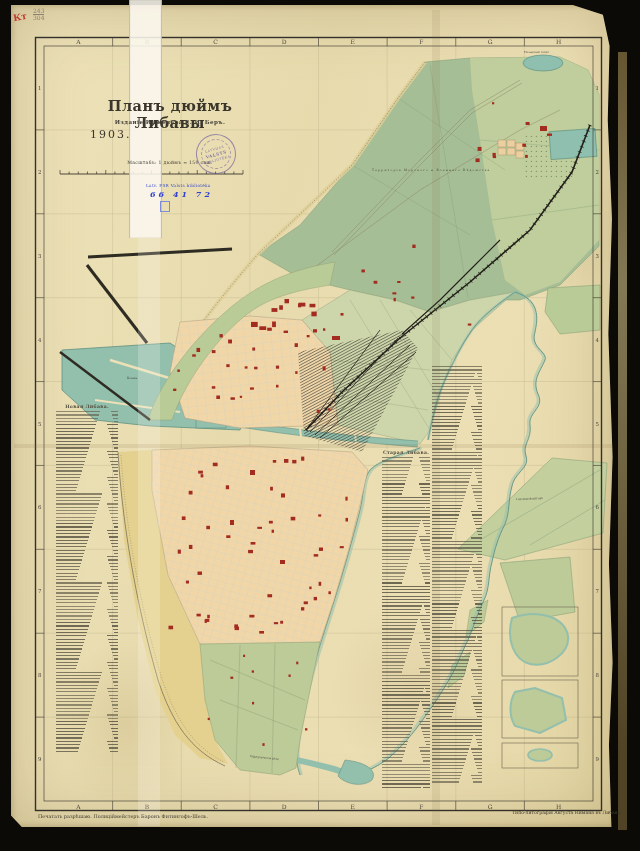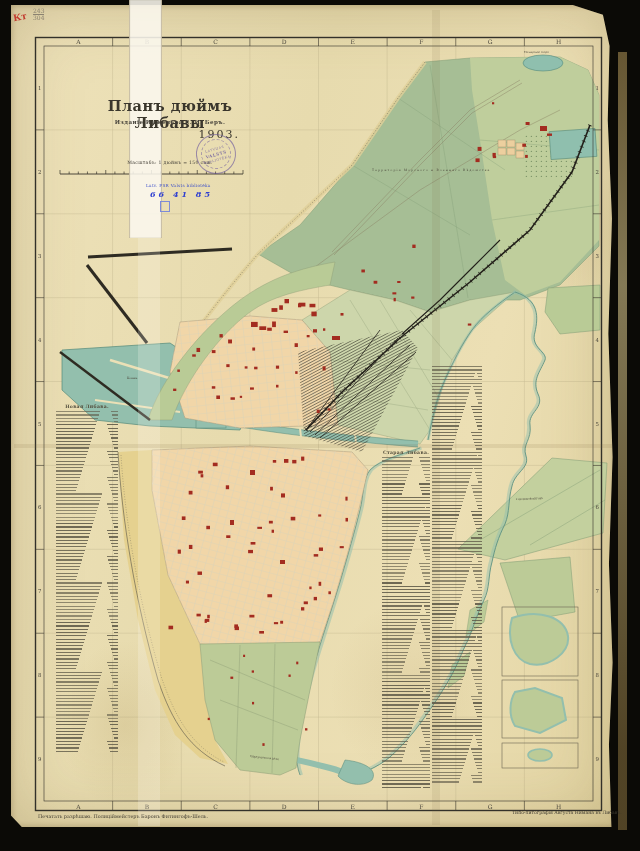--- a/index.html
+++ b/index.html
@@ -20,22 +20,22 @@
   .map-svg{position:absolute;left:0;top:0;}
 
   .corner-red{position:absolute;left:13px;top:12px;color:#c23a2e;font-size:9px;transform:rotate(-10deg);font-weight:bold;}
   .corner-frac{position:absolute;left:33px;top:8px;color:#8b8270;font-size:6px;text-align:center;line-height:6px;}
   .corner-frac .bar{display:block;height:1px;background:#8b8270;margin:0;}
 
   .title{position:absolute;left:90px;top:97px;width:160px;font-size:14.5px;font-weight:bold;
          color:#3a362c;letter-spacing:.5px;text-align:center;}
   .subtitle{position:absolute;left:90px;top:119px;width:160px;font-size:5.6px;font-weight:bold;
          color:#46423a;letter-spacing:.4px;text-align:center;}
-  .year{position:absolute;left:80px;top:128px;width:160px;font-size:11px;color:#3a362c;
-         letter-spacing:2px;text-align:right;}
+  .year{position:absolute;left:90px;top:128px;width:160px;font-size:11px;color:#3a362c;
+         letter-spacing:2px;text-align:left;}
   .scale-label{position:absolute;left:100px;top:160px;width:140px;font-size:4.6px;color:#46423a;
          text-align:center;letter-spacing:.3px;}
 
   .round-stamp{position:absolute;left:196px;top:134px;width:38px;height:38px;border:1.2px solid rgba(108,88,158,.75);
          border-radius:50%;transform:rotate(-16deg);color:#6f5fa0;opacity:.85;}
   .round-stamp .inner{position:absolute;left:4px;top:4px;right:4px;bottom:4px;border:.8px dashed rgba(108,88,158,.6);border-radius:50%;
          display:flex;flex-direction:column;align-items:center;justify-content:center;gap:1px;}
   .round-stamp .ln{font-size:3.2px;letter-spacing:.5px;white-space:nowrap;}
   .round-stamp .mid{font-size:4.2px;font-weight:bold;}
 
@@ -435,21 +435,21 @@
 
   <div class="round-stamp">
     <div class="inner">
       <span class="ln">LATVIJAS</span>
       <span class="ln mid">VALSTS</span>
       <span class="ln">BIBLIOTĒKA</span>
     </div>
   </div>
   <div class="blue-stamp">
     <div class="lib">Latv. PSR Valsts bibliotēka</div>
-    <div class="inv">66 41 85</div>
+    <div class="inv">66 41 72</div>
     <div class="box"></div>
   </div>
 
   <div class="idx idx-left">
     <div class="hdr">Новая Либава.</div>
     <div>
         <div class="idx-line" style="opacity: 0.63;">
           <span class="m" style="width: 44px;"></span>
           <span class="r" style="width: 7px;"></span>
         </div>

